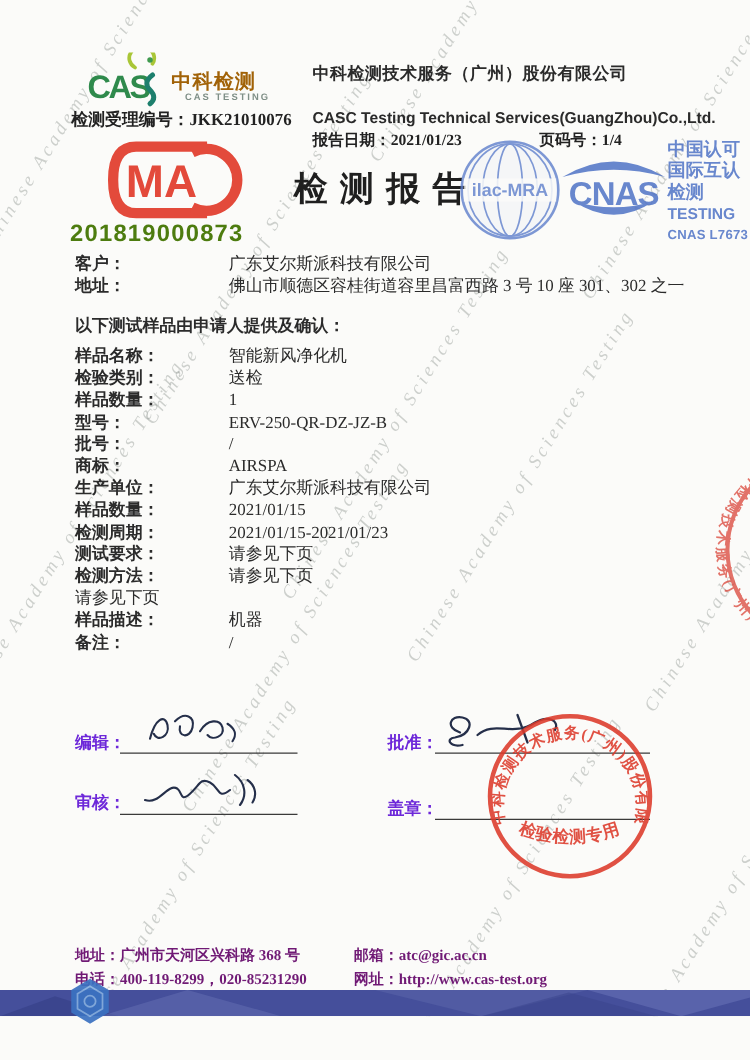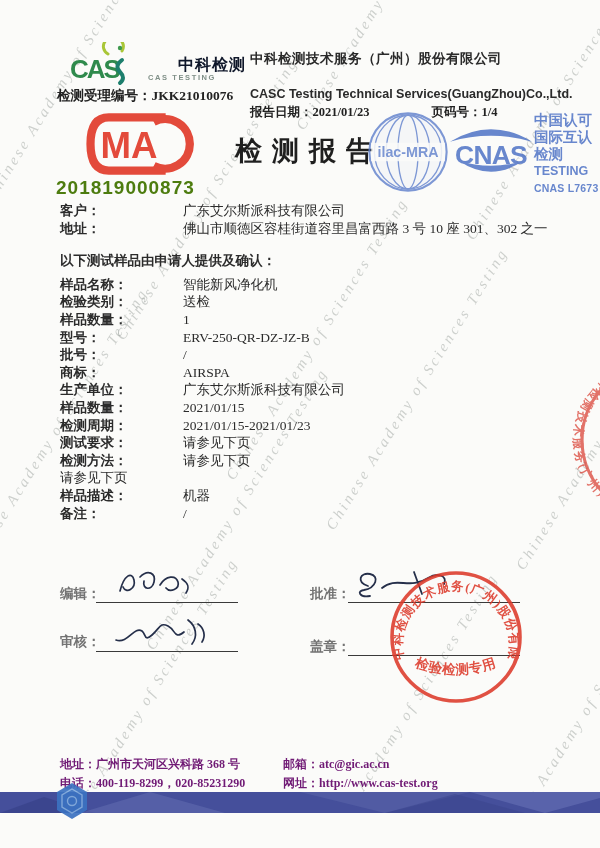--- a/index.html
+++ b/index.html
@@ -6,21 +6,21 @@
   body { width:600px; height:848px; font-family:"Liberation Serif","DejaVu Serif",serif; background:#e9e9e9; }
   .page { position:relative; width:600px; height:848px; background:#fbfbf9; overflow:hidden; color:#2d2d2d; }
 
   
   .wm { position:absolute; font-style:italic; font-size:15px; letter-spacing:3px;
         color:rgba(140,148,142,0.42); white-space:nowrap;
         transform:rotate(-58deg); transform-origin:left center; pointer-events:none; }
 
   
   .logo-svg { position:absolute; left:70px; top:42px; }
-  .logo-cn { position:absolute; left:137px; top:55px; font-size:16px; font-weight:700; color:#0f172a; letter-spacing:1px; font-family:"Liberation Sans",sans-serif;margin-left:41px;}
+  .logo-cn { position:absolute; left:137px; top:55px; font-size:16px; font-weight:700; color:#a16207; letter-spacing:1px; font-family:"Liberation Sans",sans-serif;}
   .logo-en { position:absolute; left:148px; top:73px; font-size:7.5px; color:#7f8f87; letter-spacing:1.6px; font-family:Liberation Sans, sans-serif; font-weight:700;text-align:center;}
   .accept-line { position:absolute; left:57px; top:87px; font-size:13.5px; font-weight:700; color:#222; }
   .hdr-right { position:absolute; left:250px; top:50px; width:330px; }
   .hdr-cn { font-size:13.5px; font-weight:700; color:#2a2a2a; letter-spacing:0.5px;}
   .hdr-en { font-size:12.5px; color:#2a2a2a; font-family:"Liberation Sans",sans-serif; font-weight:600; margin-top:19px;}
   .hdr-meta { display:flex; margin-top:3px; font-size:12.5px; font-weight:700; color:#222; }
   .hdr-meta .pg { margin-left:62px; }
 
   
   .cma { position:absolute; left:76px; top:110px; opacity:.92; }
@@ -39,21 +39,21 @@
 
   
   .row { position:absolute; left:60px; display:flex; font-size:13.5px; color:#2b2b2b; }
   .row .lbl { width:123px; flex:0 0 123px; font-weight:600; }
   .note-line { position:absolute; left:60px; top:252px; font-size:13.5px; font-weight:600; color:#2b2b2b;}
   .fields { position:absolute; left:60px; top:276px; width:500px; }
   .frow { display:flex; height:17.6px; align-items:center; font-size:13.5px; color:#2b2b2b; }
   .frow .lbl { width:123px; flex:0 0 123px; font-weight:600; }
 
   
-  .sig-label { position:absolute; font-size:13.5px; font-weight:700; color:#737373; }
+  .sig-label { position:absolute; font-size:13.5px; font-weight:700; color:#6d28d9; }
   .sig-line { position:absolute; height:1px; background:#3a3a3a; }
   .sig-svg { position:absolute; }
   .seal { position:absolute; left:383px; top:563px; opacity:.88; z-index:5; }
   .edge-seal { position:absolute; right:-62px; top:352px; opacity:.7; z-index:4; }
 
   
   .foot-text { position:absolute; font-size:12px; font-weight:700; color:#701a75; }
   .banner { position:absolute; left:0; top:792px; width:600px; height:21px; }
   .hexagon { position:absolute; left:55px; top:782px; z-index:6; opacity:.92; }
   .below-banner { position:absolute; left:0; top:813px; width:600px; height:35px; background:#fbfbf9; }

